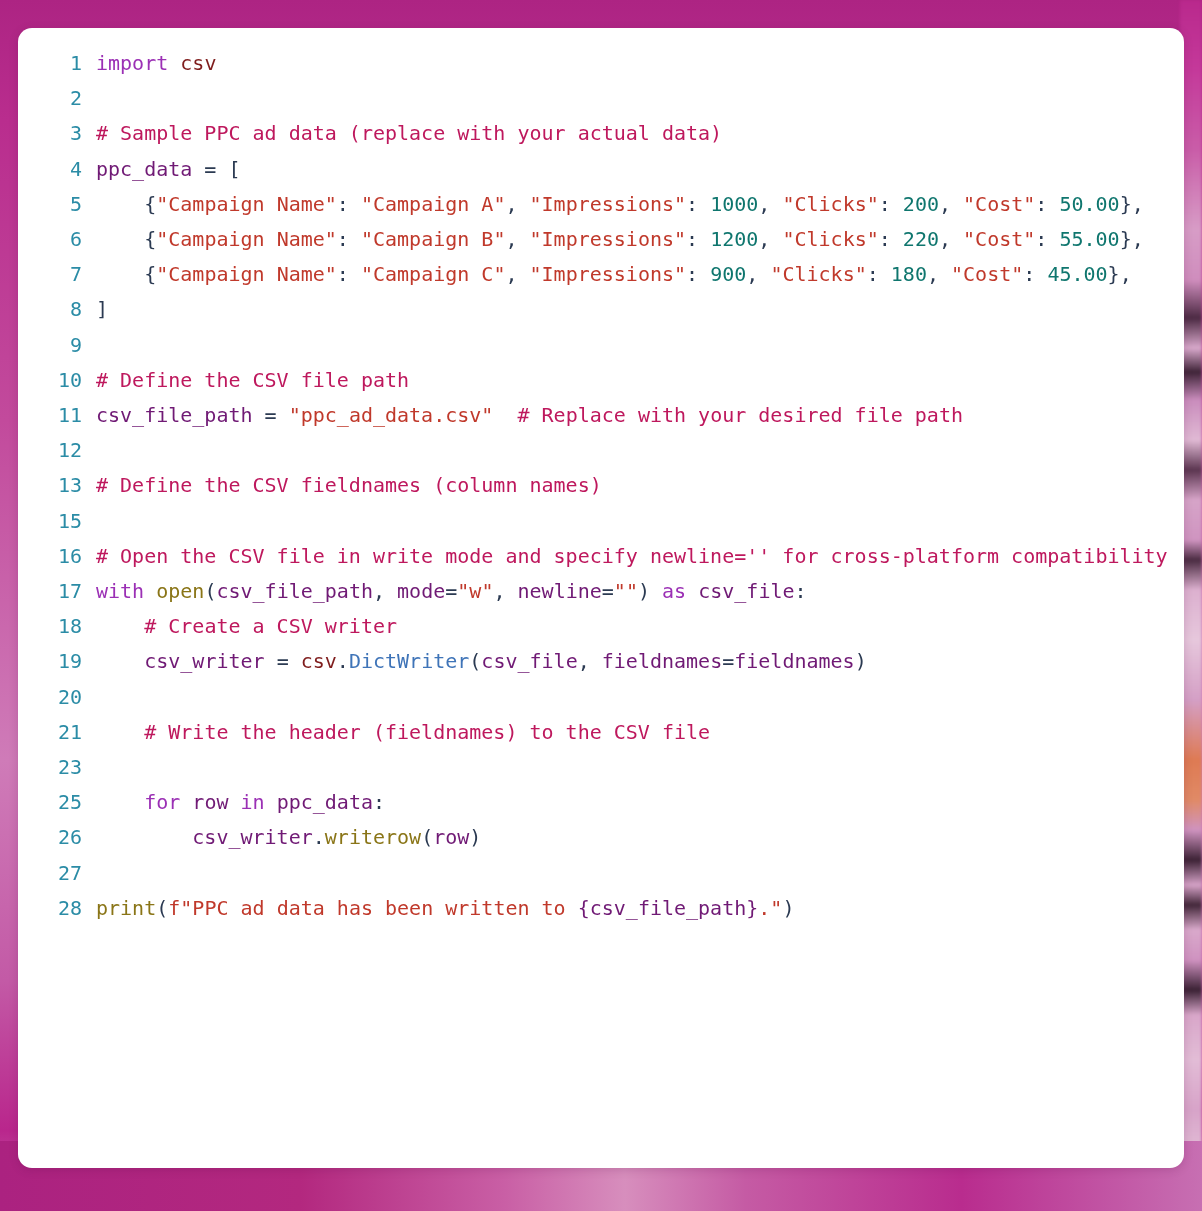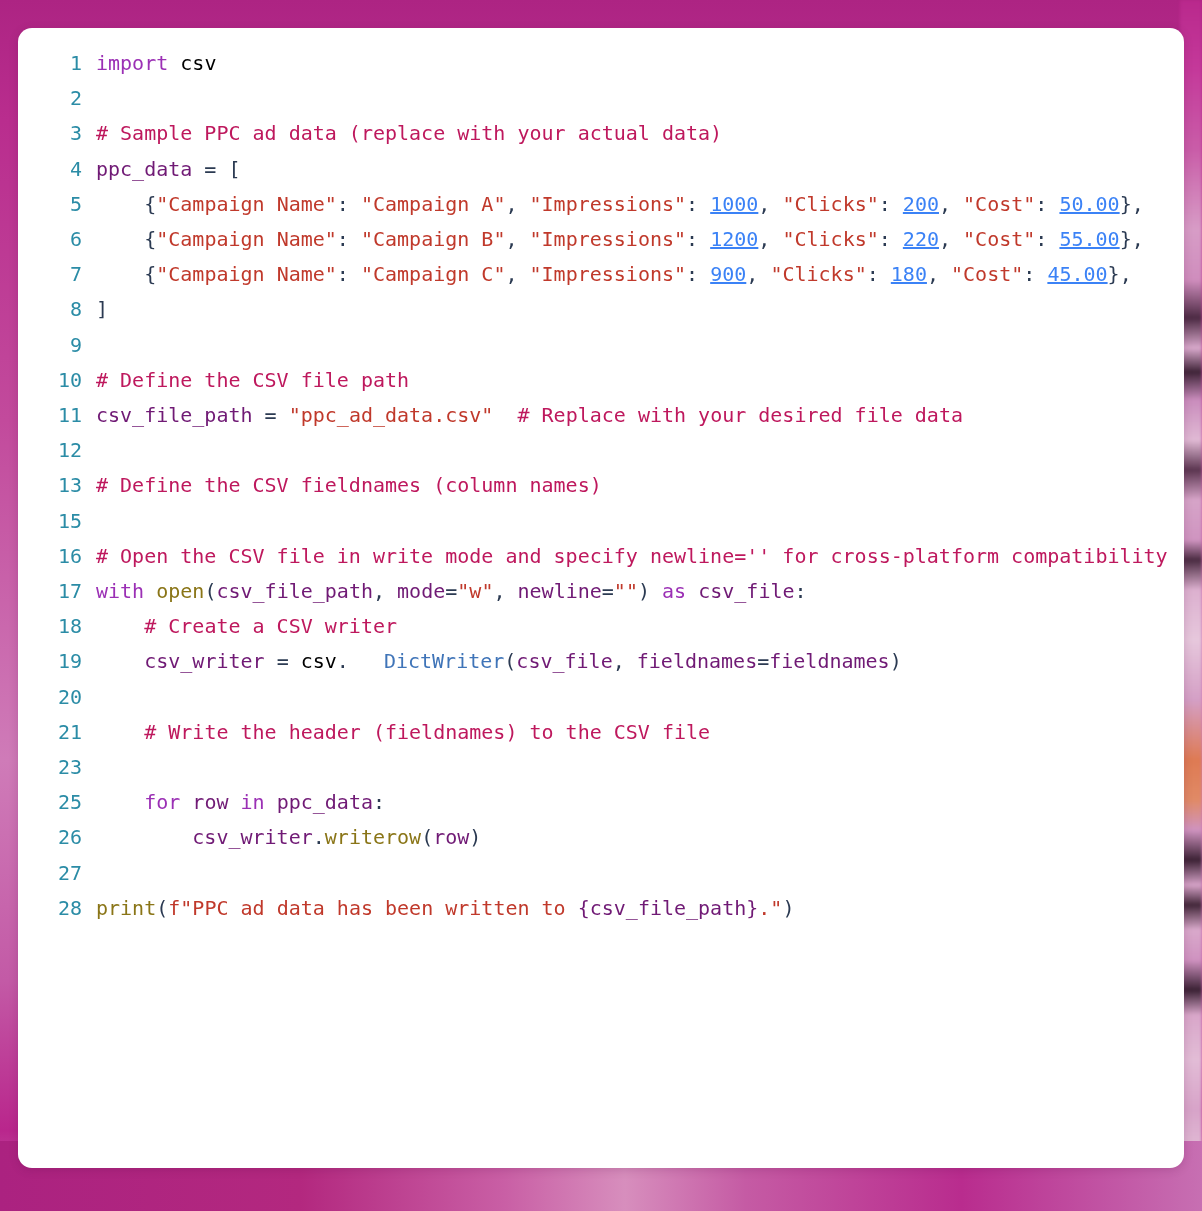--- a/index.html
+++ b/index.html
@@ -129,25 +129,25 @@
     line-height: 35.2px;
     font-family: "DejaVu Sans Mono", monospace;
     white-space: pre-wrap;
     word-break: break-all;
     overflow-wrap: anywhere;
     color: #232629;
   }
 
   
   .tok-kw   { color: #9b30b5; text-align: right; }            
-  .tok-mod  { color: #000000; }            
-  .tok-cls  { color: #3f74b8; margin-left: 35px; }            
+  .tok-mod  { color: #7f1d1d; }            
+  .tok-cls  { color: #3f74b8; }            
   .tok-com  { color: #be185d; }            
   .tok-str  { color: #c0392b; }            
-  .tok-num  { color: #3b82f6; text-decoration: underline; }            
+  .tok-num  { color: #0f766e; }            
   .tok-var  { color: #701a75; }            
   .tok-fn   { color: #8a7517; }            
   .tok-op   { color: #2b3a52; }            
 </style>
 </head>
 <body>
 
 <div id="backdrop">
   <div id="backdrop-right-strip"></div>
   <div id="backdrop-bottom-glow"></div>
@@ -191,21 +191,21 @@
         <tr>
           <td class="gutter">9</td>
           <td class="code">​</td>
         </tr>
         <tr>
           <td class="gutter">10</td>
           <td class="code"><span class="tok-com"># Define the CSV file path</span></td>
         </tr>
         <tr>
           <td class="gutter">11</td>
-          <td class="code"><span class="tok-var">csv_file_path</span><span class="tok-op"> = </span><span class="tok-str">"ppc_ad_data.csv"</span><span class="tok-op">  </span><span class="tok-com"># Replace with your desired file data</span></td>
+          <td class="code"><span class="tok-var">csv_file_path</span><span class="tok-op"> = </span><span class="tok-str">"ppc_ad_data.csv"</span><span class="tok-op">  </span><span class="tok-com"># Replace with your desired file path</span></td>
         </tr>
         <tr>
           <td class="gutter">12</td>
           <td class="code">​</td>
         </tr>
         <tr>
           <td class="gutter">13</td>
           <td class="code"><span class="tok-com"># Define the CSV fieldnames (column names)</span></td>
         </tr>
         <tr>

